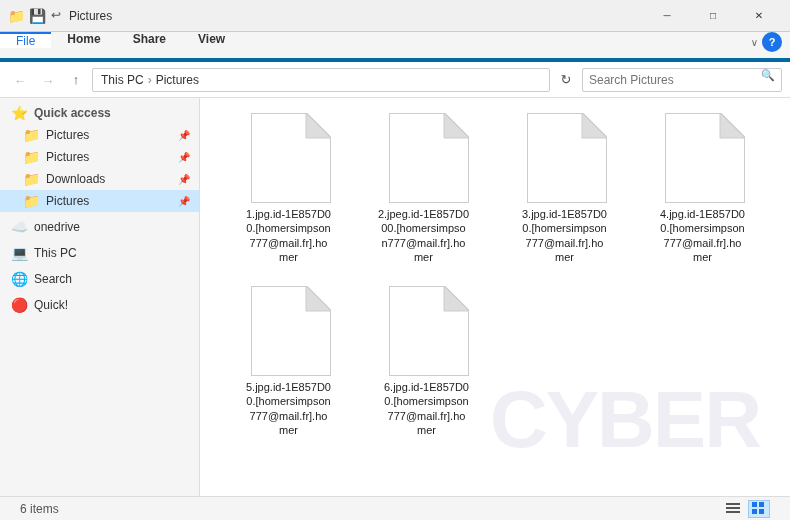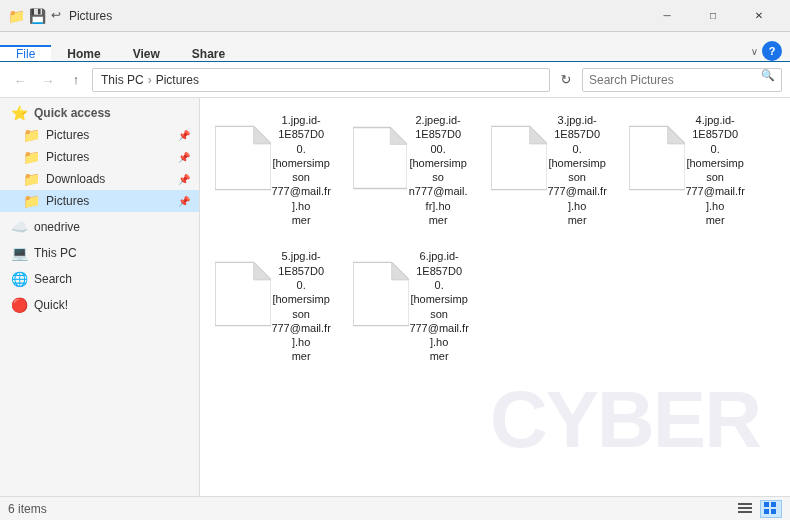--- a/index.html
+++ b/index.html
@@ -46,23 +46,23 @@
       justify-content: center;
       font-size: 10px;
       cursor: pointer;
       color: #333;
     }
 
     
     .ribbon-tabs {
       background: #f5f5f5;
       display: flex;
-      align-items: flex-end;
+      align-items: flex-start;
       height: 30px;
-      border-bottom: 1px solid #0369a1;
+      border-bottom: 4px solid #0369a1;
     }
     .ribbon-tab {
       padding: 0 16px;
       display: flex;
       align-items: center;
       font-size: 12px;
       cursor: pointer;
       color: #333;
       font-weight: bold;
     }
@@ -234,22 +234,22 @@
     .file-grid {
       display: flex;
       flex-wrap: wrap;
       gap: 8px;
       position: relative;
       z-index: 1;
     }
     .file-item {
       width: 130px;
       display: flex;
-      flex-direction: row;
-      align-items: flex-start;
+      flex-direction: column;
+      align-items: flex-end;
       padding: 6px;
       cursor: pointer;
       border-radius: 2px;
       border: 1px solid transparent;
     }
     .file-icon {
       width: 80px;
       height: 90px;
       position: relative;
       margin-bottom: 4px;
@@ -267,21 +267,21 @@
       max-width: 120px;
     }
 
     
     .status-bar {
       height: 24px;
       background: #f5f5f5;
       border-top: 1px solid #ddd;
       display: flex;
       align-items: center;
-      padding: 0 8px;
+      padding: 0 20px;
       font-size: 12px;
       color: #555;
     }
     .status-right {
       margin-left: auto;
       display: flex;
       gap: 4px;
     }
     .view-btn {
       width: 22px;
@@ -309,22 +309,22 @@
   <div class="window-controls">
     <div class="window-btn">─</div>
     <div class="window-btn">□</div>
     <div class="window-btn close">✕</div>
   </div>
 </div>
 
 <div class="ribbon-tabs">
   <div class="ribbon-tab active">File</div>
   <div class="ribbon-tab">Home</div>
+  <div class="ribbon-tab">Share</div>
   <div class="ribbon-tab">View</div>
-  <div class="ribbon-tab">Share</div>
   <div class="ribbon-help">
     <span class="chevron-down">∨</span>
     <div class="help-btn">?</div>
   </div>
 </div>
 
 <div class="address-bar">
   <div class="nav-btn disabled">←</div>
   <div class="nav-btn disabled">→</div>
   <div class="nav-btn">↑</div>

